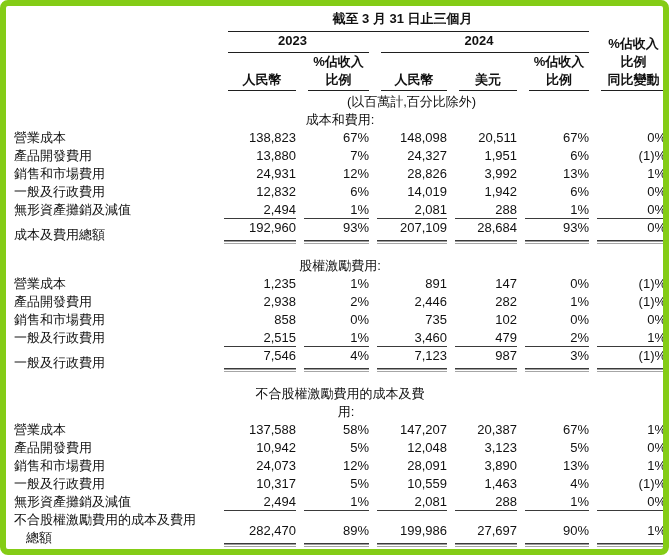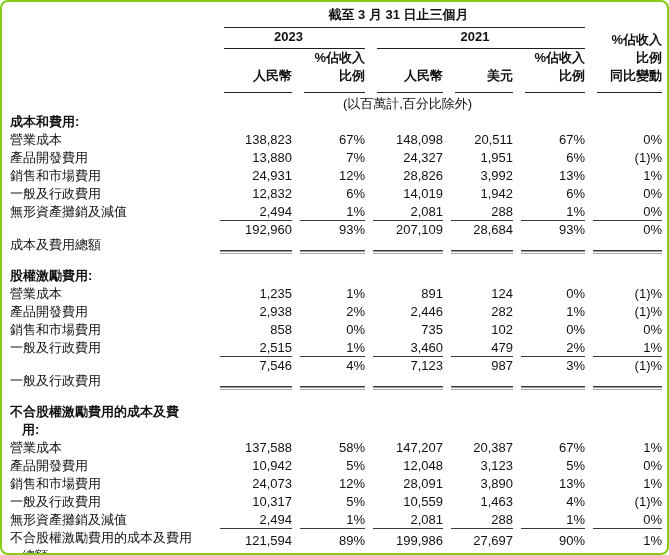--- a/index.html
+++ b/index.html
@@ -1,38 +1,38 @@
 <!DOCTYPE html>
 <html><head>
 <meta charset="utf-8">
 <style>
   html, body { margin:0; padding:0; background:#ffffff; }
   body { font-family:"Liberation Sans", sans-serif; }
   .page {
     width:669px; height:555px; box-sizing:border-box;
-    border:2px solid #84cc16; border-radius:8px;
+    border:6px solid #84cc16; border-radius:8px;
     background:#ffffff; overflow:hidden;
   }
   table.fin {
     border-collapse:collapse; table-layout:fixed;
     width:655px; margin:4px 0 0 5px;
     font-size:13px; color:#111111;
   }
   td { vertical-align:bottom; padding:0; line-height:18px; overflow:hidden; }
   .num { text-align:right; }
   .lbl, .sec-heading {
     text-align:left; white-space:pre-line;
     padding-left:15px; text-indent:-12px;
   }
-  .sec-heading { font-weight:bold; }
+  .sec-heading { font-weight:normal;text-align:center; }
   .title { text-align:center; font-weight:bold; padding-bottom:4px; }
   .yr { text-align:center; font-weight:bold; padding-bottom:3px; }
   .colh {
-    text-align:right; font-weight:bold; white-space:pre-line;
-    padding-left:12px; padding-bottom:8px;
+    text-align:center; font-weight:bold; white-space:pre-line;
+    padding-left:12px; padding-bottom:2px;
   }
   .note { text-align:center; font-weight:normal; padding-top:2px; text-indent:18px; }
   
   .hul {
     background-image:linear-gradient(#1f1f1f,#1f1f1f);
     background-size:calc(100% - 12px) 1.5px;
     background-position:right bottom;
     background-repeat:no-repeat;
   }
   
@@ -42,21 +42,21 @@
     background-position:right bottom;
     background-repeat:no-repeat;
     padding-bottom:0;
   }
   
   .dl {
     background-image:linear-gradient(#3a3a3a,#3a3a3a),linear-gradient(#a6a6a6,#a6a6a6);
     background-size:calc(100% - 8px) 1.5px, calc(100% - 8px) 1.5px;
     background-position:right bottom 3px, right bottom 0;
     background-repeat:no-repeat;
-    padding-bottom:15px;
+    padding-bottom:7px;
   }
   tr.spacer td { height:13px; }
 </style>
 </head>
 <body>
 
 <div class="page">
   <table class="fin">
     <colgroup>
       <col style="width:205px">
@@ -69,21 +69,21 @@
     </colgroup>
     <thead>
       <tr>
         <td></td>
         <td colspan="5" class="title hul">截至 3 月 31 日止三個月</td>
         <td></td>
       </tr>
       <tr>
         <td></td>
         <td colspan="2" class="yr hul">2023</td>
-        <td colspan="3" class="yr hul">2021</td>
+        <td colspan="3" class="yr hul">2024</td>
         <td rowspan="2" class="colh hul">%佔收入
 比例
 同比變動</td>
       </tr>
       <tr>
         <td></td>
         <td class="colh hul">人民幣</td>
         <td class="colh hul">%佔收入
 比例</td>
         <td class="colh hul">人民幣</td>
@@ -159,21 +159,21 @@
           <td colspan="7"></td>
         </tr>
         <tr>
           <td colspan="7" class="sec-heading">股權激勵費用:</td>
         </tr>
         <tr>
           <td class="lbl">營業成本</td>
           <td class="num">1,235</td>
           <td class="num">1%</td>
           <td class="num">891</td>
-          <td class="num">124</td>
+          <td class="num">147</td>
           <td class="num">0%</td>
           <td class="num">(1)%</td>
         </tr>
         <tr>
           <td class="lbl">產品開發費用</td>
           <td class="num">2,938</td>
           <td class="num">2%</td>
           <td class="num">2,446</td>
           <td class="num">282</td>
           <td class="num">1%</td>
@@ -254,21 +254,21 @@
           <td class="num sl">2,494</td>
           <td class="num sl">1%</td>
           <td class="num sl">2,081</td>
           <td class="num sl">288</td>
           <td class="num sl">1%</td>
           <td class="num sl">0%</td>
         </tr>
         <tr>
           <td class="lbl">不合股權激勵費用的成本及費用
 總額</td>
-          <td class="num dl">121,594</td>
+          <td class="num dl">282,470</td>
           <td class="num dl">89%</td>
           <td class="num dl">199,986</td>
           <td class="num dl">27,697</td>
           <td class="num dl">90%</td>
           <td class="num dl">1%</td>
         </tr>
       </tbody>
   </table>
 </div>
 

